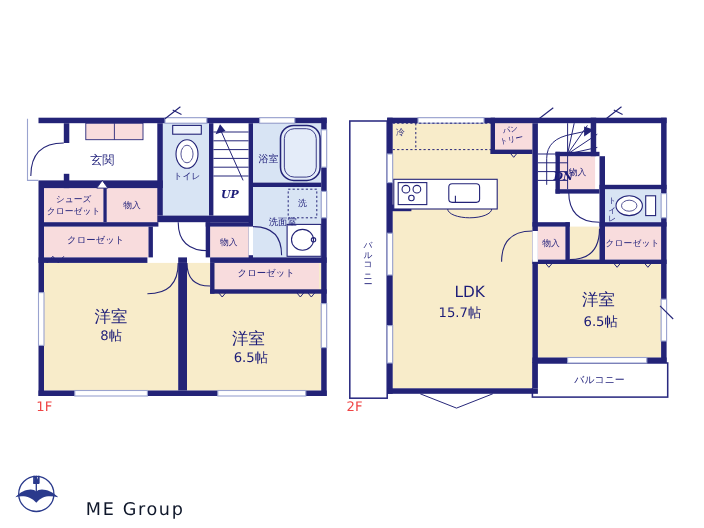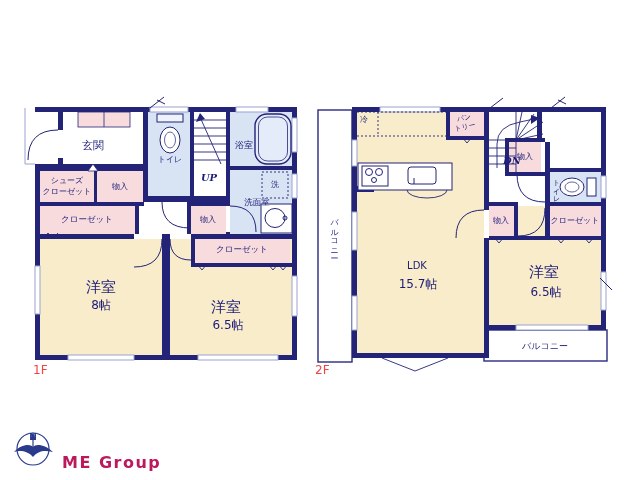--- a/index.html
+++ b/index.html
@@ -4,21 +4,21 @@
 <style>
   html,body{margin:0;padding:0;background:#fff;}
   #canvas{position:relative;width:640px;height:480px;background:#ffffff;overflow:hidden;
           font-family:"DejaVu Sans",sans-serif;}
   #fx{position:absolute;left:0;top:0;}
   .lbl{position:absolute;color:#1c1c78;transform:translate(-50%,-50%);
        white-space:nowrap;line-height:1.15;text-align:center;}
   .vert{writing-mode:vertical-rl;letter-spacing:1px;}
   .serif{font-family:"DejaVu Serif",serif;font-style:italic;font-weight:bold;}
   .room{font-weight:500;}
-  .brand{position:absolute;color:#be185d;letter-spacing:1.5px;font-weight:700;}
+  .brand{position:absolute;color:#0f172a;letter-spacing:1.5px;font-weight:400;margin-left:16px;}
   .flab{position:absolute;color:#ef4444;font-weight:500;}
 </style>
 </head>
 <body>
 
 <div id="canvas">
 
   <svg id="fx" width="640" height="480" viewBox="0 0 640 480">
 
     <g>
@@ -244,21 +244,21 @@
 
   <div class="lbl" style="left:364px;top:120px;font-size:8px;">冷</div>
   <div class="lbl" style="left:464px;top:118px;font-size:7px;transform:translate(-50%,-50%) rotate(-12deg);">パン</div>
   <div class="lbl" style="left:465px;top:127px;font-size:7px;transform:translate(-50%,-50%) rotate(-12deg);">トリー</div>
   <div class="lbl serif" style="left:512px;top:161px;font-size:10px;">DN</div>
   <div class="lbl" style="left:525px;top:157px;font-size:8px;">物入</div>
   <div class="lbl vert" style="left:556px;top:187px;font-size:7px;">トイレ</div>
   <div class="lbl" style="left:575px;top:221px;font-size:8px;">クローゼット</div>
   <div class="lbl" style="left:501px;top:221px;font-size:8px;">物入</div>
   <div class="lbl vert" style="left:334px;top:234px;font-size:8px;">バルコニー</div>
-  <div class="lbl room" style="left:417px;top:266px;font-size:10px;">LDK</div>
+  <div class="lbl room" style="left:427px;top:266px;font-size:14px;">LDK</div>
   <div class="lbl room" style="left:418px;top:285px;font-size:12px;">15.7帖</div>
   <div class="lbl room" style="left:544px;top:273px;font-size:15px;">洋室</div>
   <div class="lbl room" style="left:546px;top:293px;font-size:12px;">6.5帖</div>
   <div class="lbl" style="left:545px;top:346px;font-size:9px;">バルコニー</div>
   <div class="flab" style="left:315px;top:363px;font-size:12px;">2F</div>
 
   <div class="lbl" style="left:33px;top:437px;font-size:9px;font-weight:bold;color:#2a3a8c;">N</div>
   <div class="brand" style="left:62px;top:453px;font-size:16px;">ME Group</div>
 
 </div>

